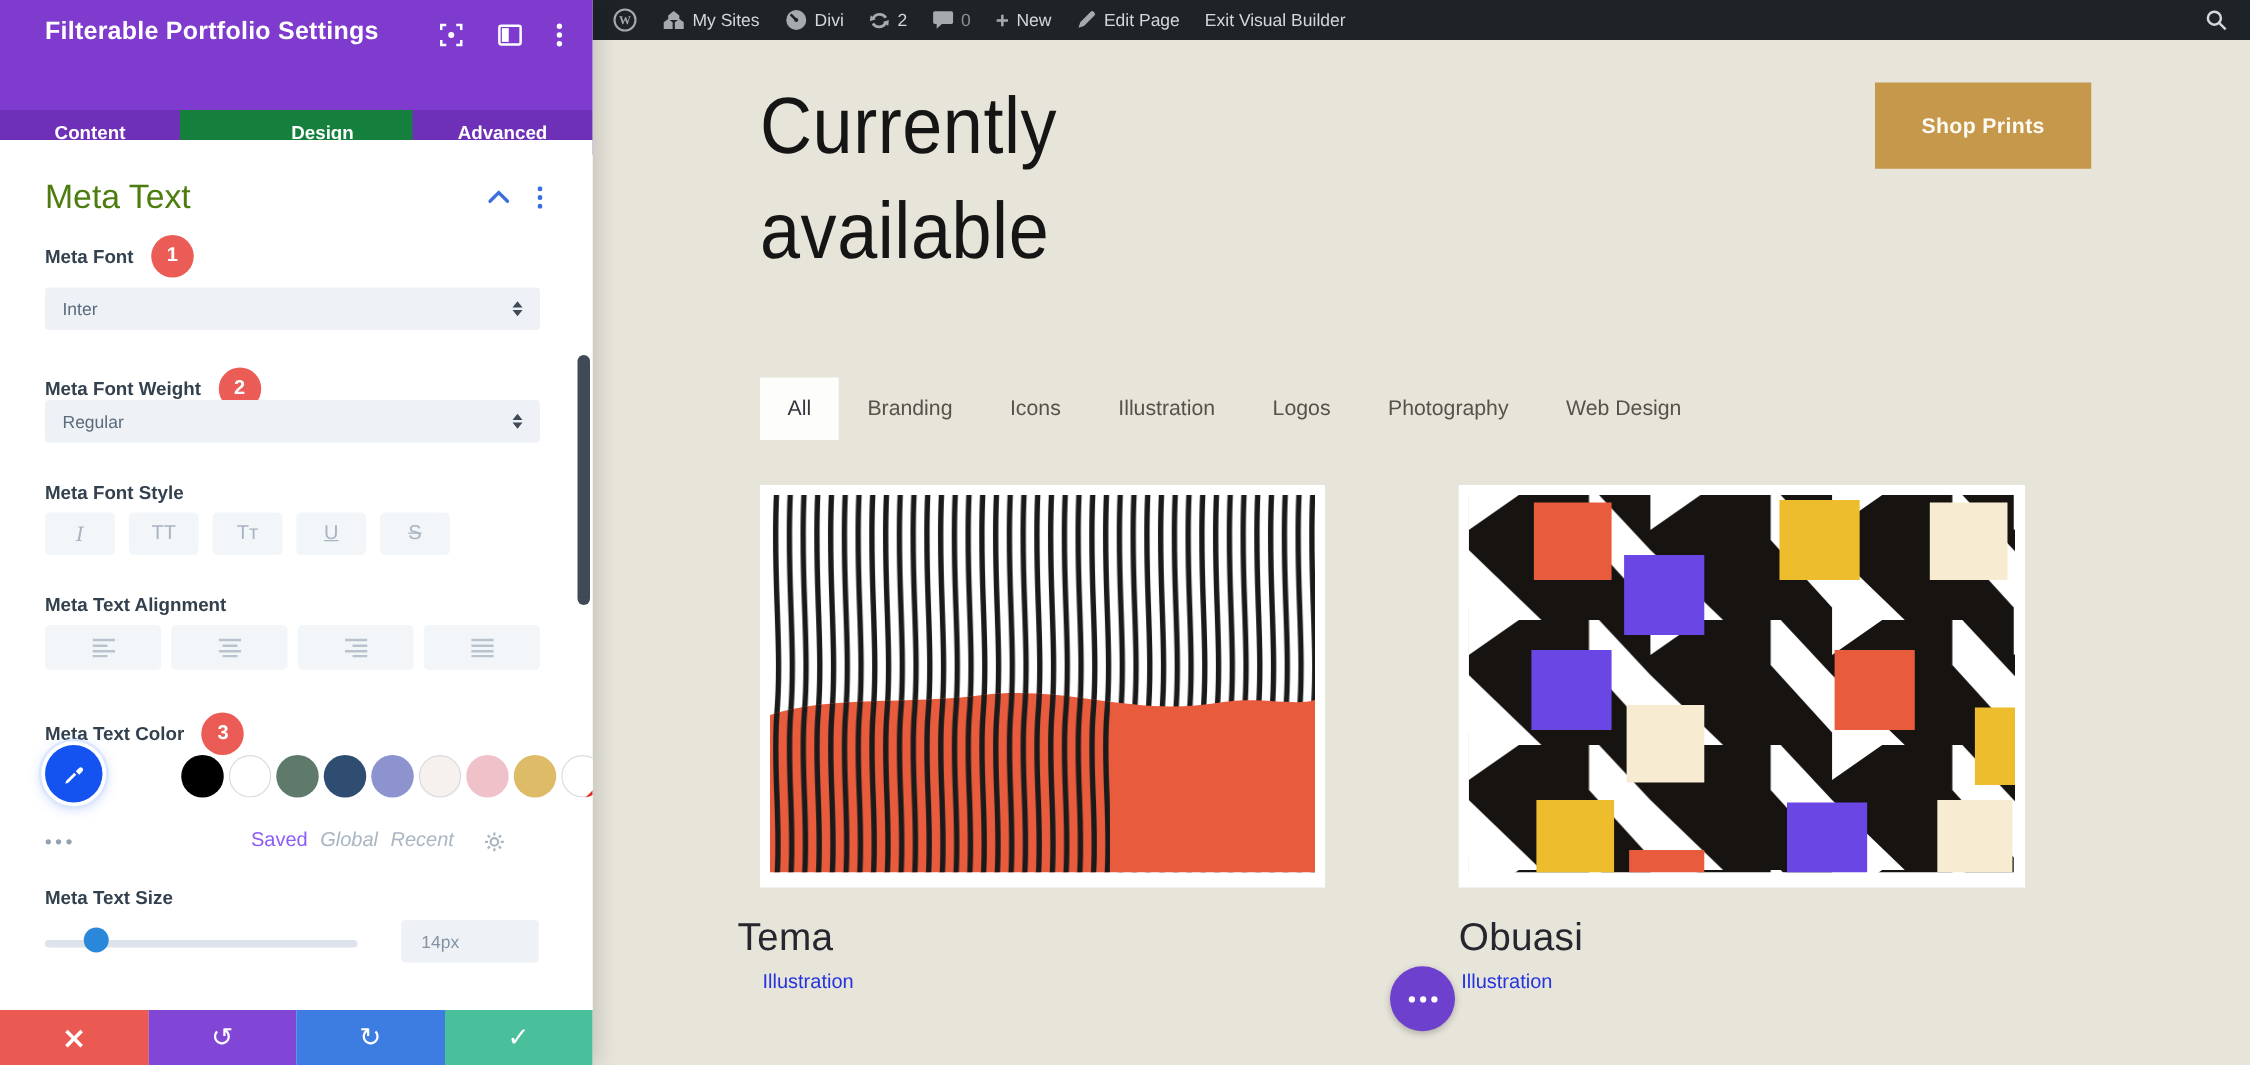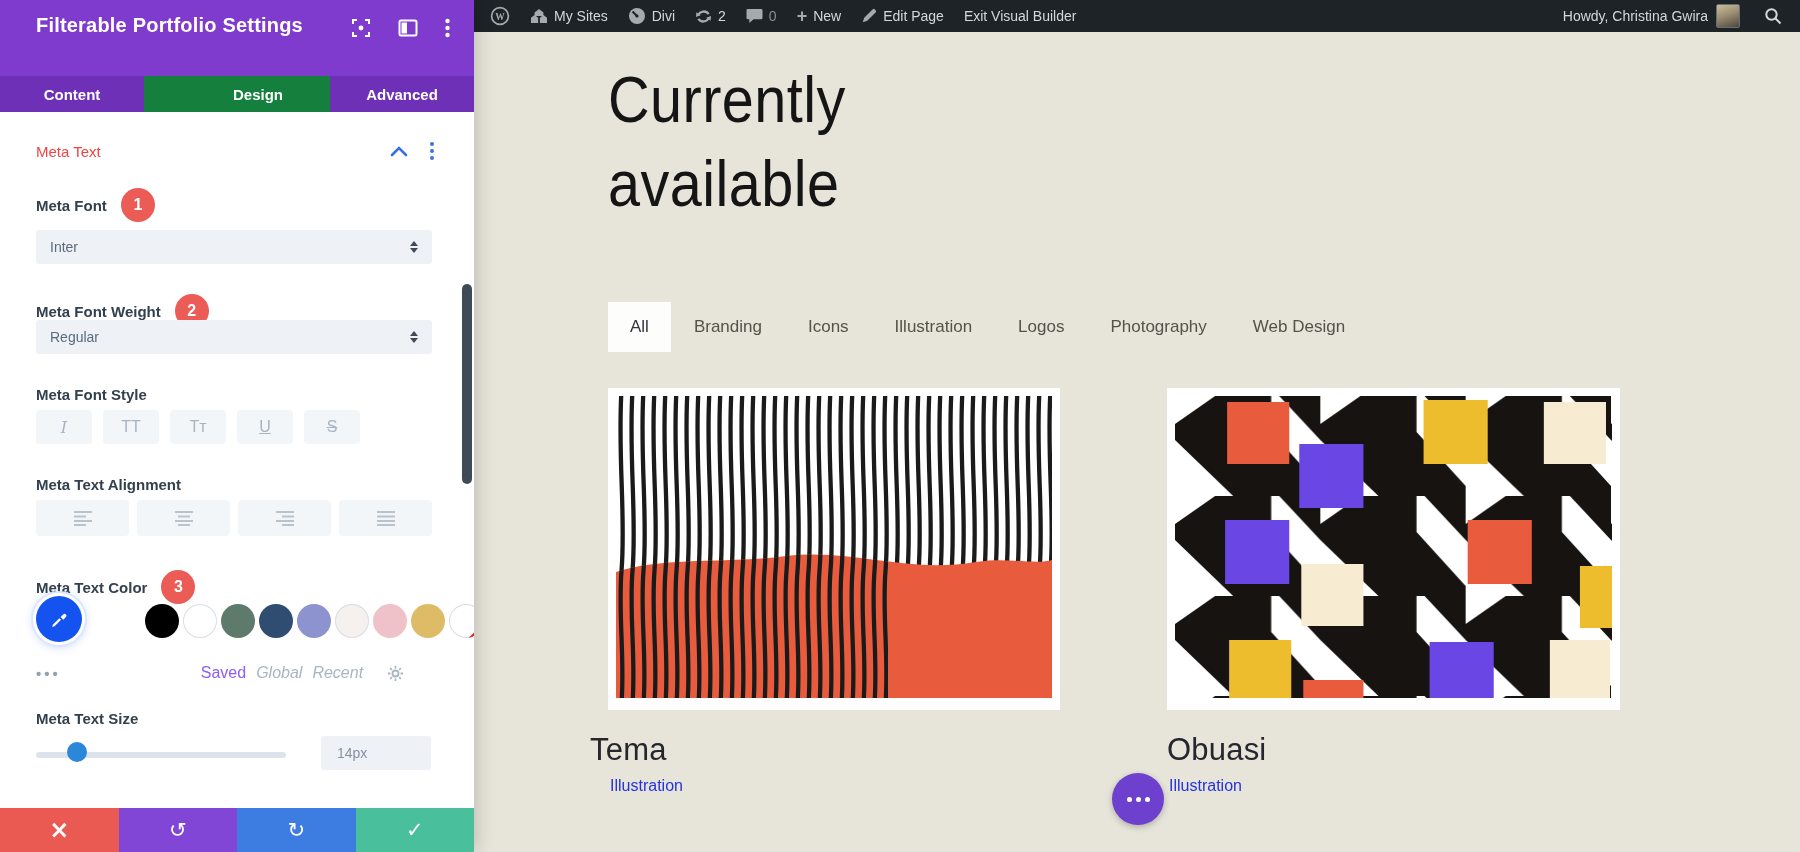--- a/index.html
+++ b/index.html
@@ -48,39 +48,39 @@
 
   .ellipsis-btn { position:absolute; left:638px; top:741px; width:52px; height:52px;
     border-radius:50%; background:#6d40ce; display:flex; align-items:center;
     justify-content:center; gap:4px; cursor:pointer;
     box-shadow:0 2px 6px rgba(0,0,0,.25); }
   .ellipsis-btn i { width:5px; height:5px; border-radius:50%; background:#fff; }
 
   
   .panel { position:absolute; left:0; top:0; width:474px; height:852px;
     background:#ffffff; z-index:3; box-shadow:2px 0 18px rgba(0,0,0,.18); }
-  .panel-header { position:relative; height:76px; background:#7e3bcd; color:#fff;
+  .panel-header { position:relative; height:88px; background:#7e3bcd; color:#fff;
     padding:14px 0 0 36px; }
   .panel-title { font-size:20px; font-weight:bold; letter-spacing:.2px; }
   .panel-preset { margin-top:7px; font-size:13px; color:#e9dcfa; cursor:pointer; }
   .header-icons { position:absolute; right:24px; top:18px; display:flex; gap:27px;
     color:#fff; align-items:center; }
   .header-icons > span { cursor:pointer; display:flex; }
 
   .panel-tabs { display:flex; height:36px; background:#6f30b8; color:#fff;
     font-size:15px; font-weight:bold; }
   .panel-tab { flex:1; display:flex; align-items:center; justify-content:center; cursor:pointer; }
   .panel-tab.active { background:#15803d;padding-left:42px; }
 
   .panel-body { position:absolute; top:112px; left:0; right:0; bottom:44px;
     background:#fff; overflow:hidden; }
 
   .section-head { position:absolute; top:30px; left:36px; right:40px;
     display:flex; align-items:center; }
-  .section-title { font-size:15px; color:#ef4444; }
+  .section-title { font-size:27px; color:#4d7c0f; }
   .section-icons { margin-left:auto; display:flex; gap:22px; color:#3b6fe0; align-items:center; }
   .section-icons > span { cursor:pointer; display:flex; }
 
   .fld-label { position:absolute; left:36px; font-size:15px; font-weight:bold;
     color:#33414e; display:flex; align-items:center; gap:14px; }
   .badge { width:34px; height:34px; border-radius:50%; background:#ea5c55;
     color:#fff; font-size:16px; font-weight:bold; display:flex;
     align-items:center; justify-content:center; }
 
   .select { position:absolute; left:36px; width:396px; height:34px;
@@ -200,37 +200,34 @@
       <svg width="16" height="16" viewBox="0 0 18 18" fill="#a7aaad">
           <path d="M2,16 l1.6-5 L13,1.6 a1.8,1.8 0 0 1 2.6,0 l0.8,0.8 a1.8,1.8 0 0 1 0,2.6 L7,14.4 z"></path>
         </svg>
     </span>
     <span>Edit Page</span>
   </div>
   <div class="ab-item">
     <span>Exit Visual Builder</span>
   </div>
   <div class="ab-right">
-    <div class="ab-item" style="gap:8px;">
-      <span>Howdy, Christina Gwira</span>
-      <span class="ab-avatar"></span>
-    </div>
     <div class="ab-item">
       <span class="ab-icon">
         <svg width="18" height="18" viewBox="0 0 18 18" fill="none" stroke="#d5d7da" stroke-width="2">
             <circle cx="7.5" cy="7.5" r="5.2"></circle>
             <line x1="11.5" y1="11.5" x2="16.5" y2="16.5"></line>
           </svg>
       </span>
     </div>
   </div>
 </div>
 
 <div class="preview">
   <div class="hero-heading">Currently available</div>
+  <div class="shop-btn">Shop Prints</div>
 
   <div class="filter-bar">
     <div class="filter-tab active">All</div>
     <div class="filter-tab">Branding</div>
     <div class="filter-tab">Icons</div>
     <div class="filter-tab">Illustration</div>
     <div class="filter-tab">Logos</div>
     <div class="filter-tab">Photography</div>
     <div class="filter-tab">Web Design</div>
   </div>

